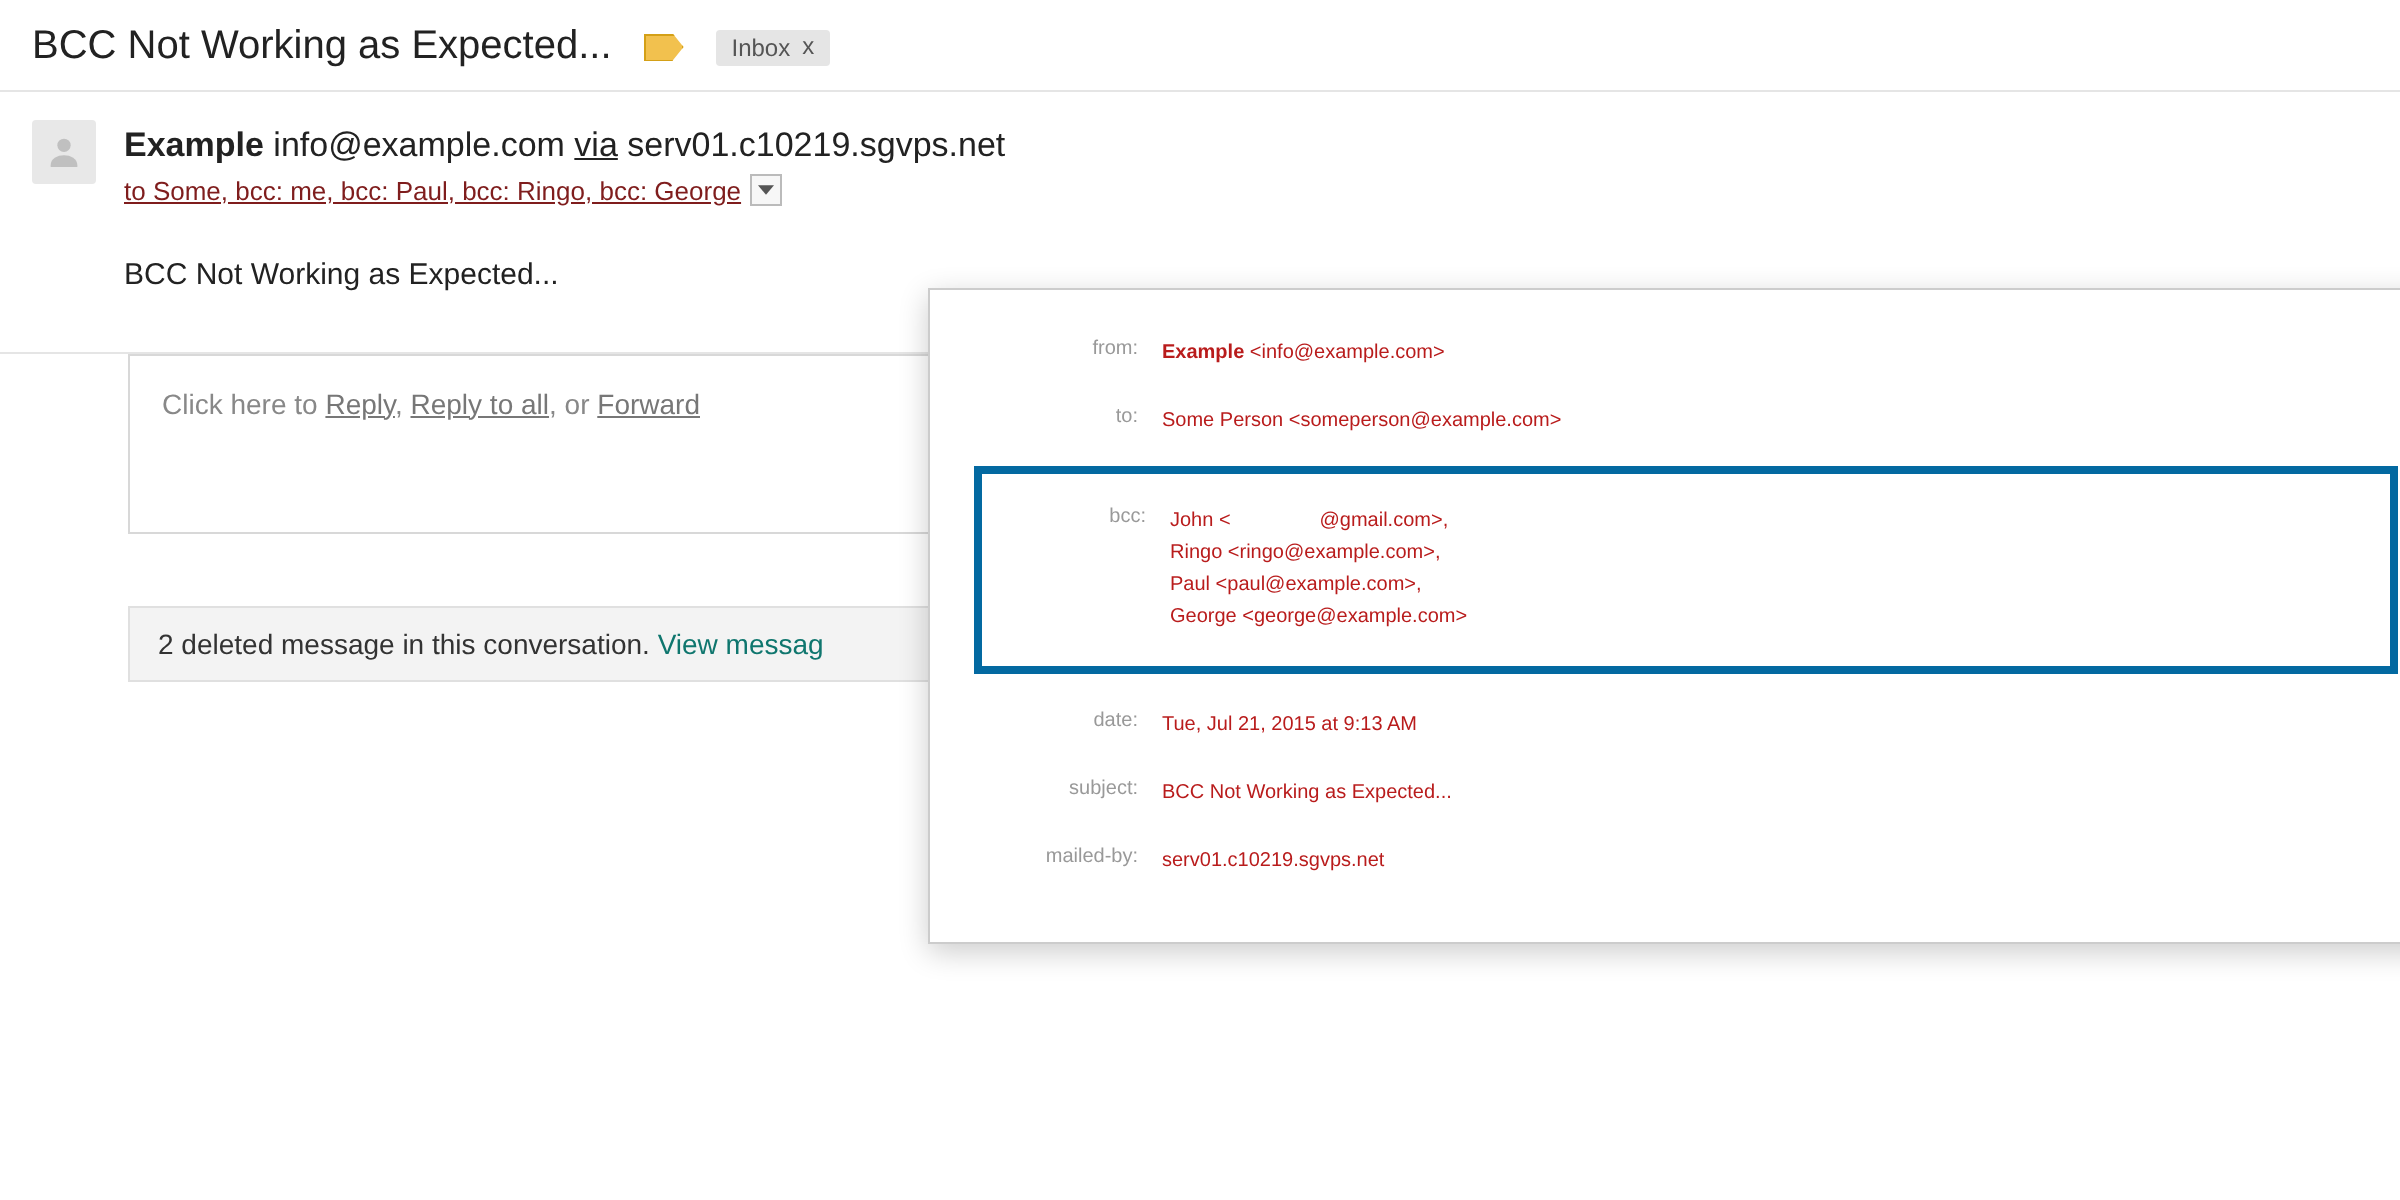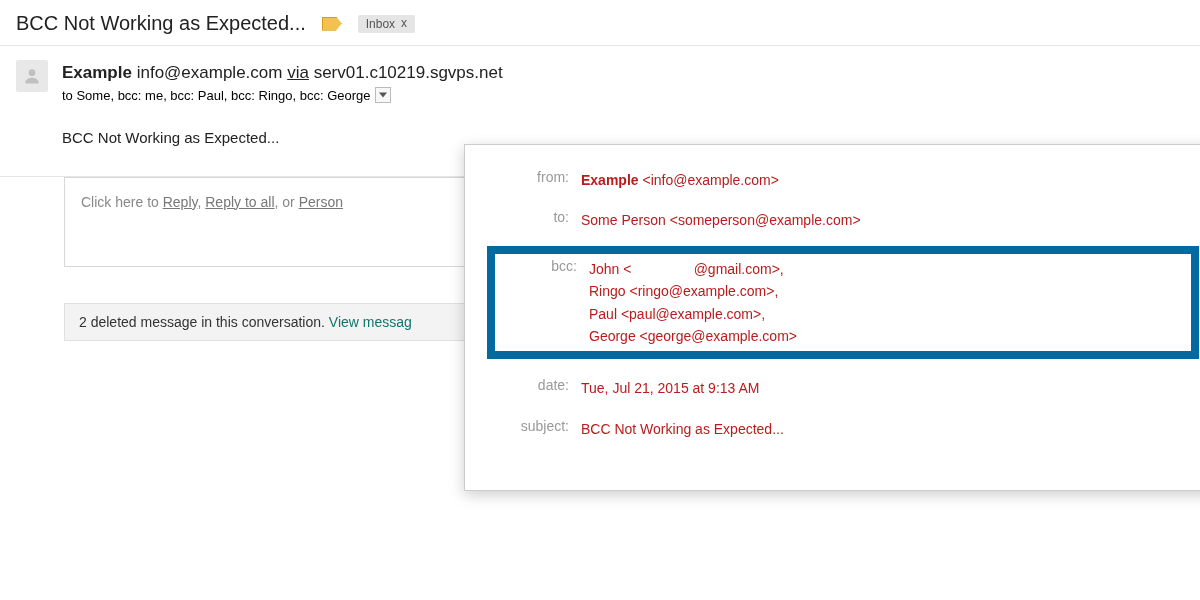--- a/index.html
+++ b/index.html
@@ -72,24 +72,25 @@
   }
   .avatar svg { width: 20px; height: 20px; fill: #c0c0c0; }
 
   .header-lines { flex: 1; line-height: 1.5; }
   .sender-line { font-size: 17px; }
   .sender-line .bold { font-weight: bold; }
   .via { text-decoration: underline; }
 
   .recipients-line {
     font-size: 13px;
-    color: #000000;
+    color: #7f1d1d;
     display: flex;
     align-items: center;
     gap: 4px;
+    text-decoration: underline;
   }
   .details-toggle {
     display: inline-flex;
     width: 14px;
     height: 14px;
     border: 1px solid #bbb;
     align-items: center;
     justify-content: center;
     cursor: pointer;
     background: #f7f7f7;
@@ -130,34 +131,34 @@
     background: #fff;
     border: 1px solid #ccc;
     box-shadow: 0 4px 14px rgba(0,0,0,0.2);
     padding: 24px 28px 32px 28px;
   }
   .details-popover .row {
     display: flex;
     align-items: flex-start;
     gap: 12px;
     margin-bottom: 18px;
-    font-size: 14px;
+    font-size: 10px;
   }
   .details-popover .label {
     width: 76px;
     text-align: right;
     color: #999;
     flex-shrink: 0;
   }
   .details-popover .value { color: #b91c1c; line-height: 1.6; }
   .details-popover .value .bold { font-weight: bold; }
 
   .bcc-row {
-    border: 8px solid #0369a1;
-    padding: 4px 6px;
+    border: 4px solid #0369a1;
+    padding: 16px 6px;
     margin: -4px -6px 13px -6px;
   }
 </style>
 </head>
 <body>
 
 <div class="subject-bar">
   <h1>BCC Not Working as Expected...</h1>
   <span class="important-marker"></span>
   <span class="inbox-chip">
@@ -191,21 +192,21 @@
       </span>
     </div>
 
     <div class="body-line">BCC Not Working as Expected...</div>
   </div>
 </div>
 
 <div class="divider"></div>
 
 <div class="reply-area">
-  <span>Click here to </span><span class="lnk">Reply</span><span>, </span><span class="lnk">Reply to all</span><span>, or </span><span class="lnk">Person</span>
+  <span>Click here to </span><span class="lnk">Reply</span><span>, </span><span class="lnk">Reply to all</span><span>, or </span><span class="lnk">Forward</span>
 </div>
 
 <div class="deleted-bar">
   <span>2 deleted message in this conversation. </span><span class="viewlnk">View messag</span>
 </div>
 
 <div class="details-popover">
   <div class="row">
     <div class="label">from:</div>
     <div class="value">
@@ -227,13 +228,17 @@
     </div>
   </div>
   <div class="row">
     <div class="label">date:</div>
     <div class="value">Tue, Jul 21, 2015 at 9:13 AM</div>
   </div>
   <div class="row">
     <div class="label">subject:</div>
     <div class="value">BCC Not Working as Expected...</div>
   </div>
+  <div class="row" style="margin-bottom:0">
+    <div class="label">mailed-by:</div>
+    <div class="value">serv01.c10219.sgvps.net</div>
+  </div>
 </div>
 
 </body></html>

